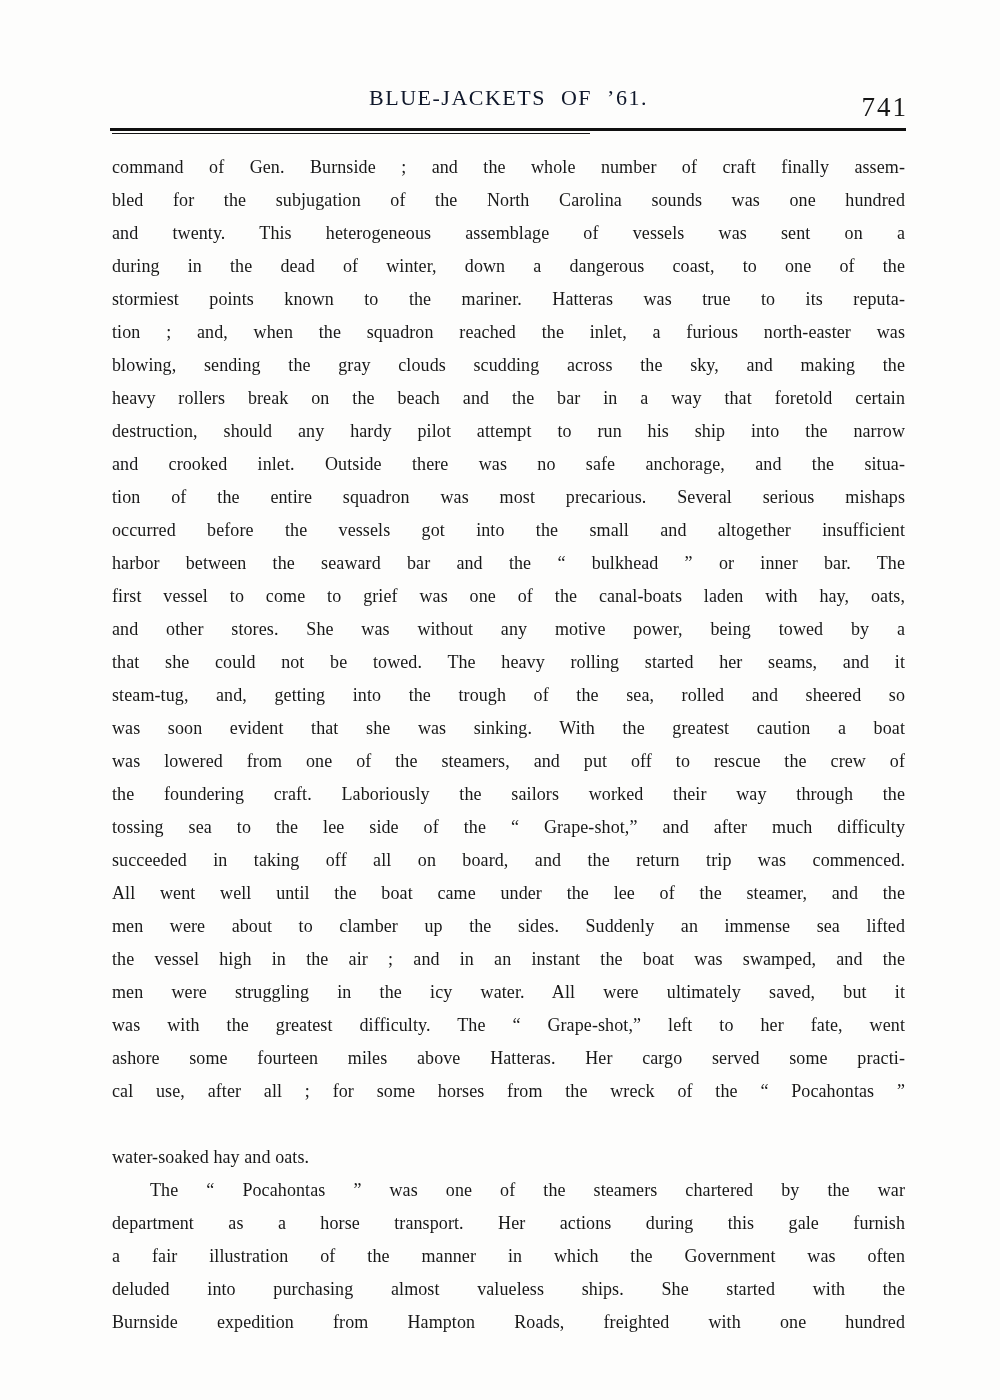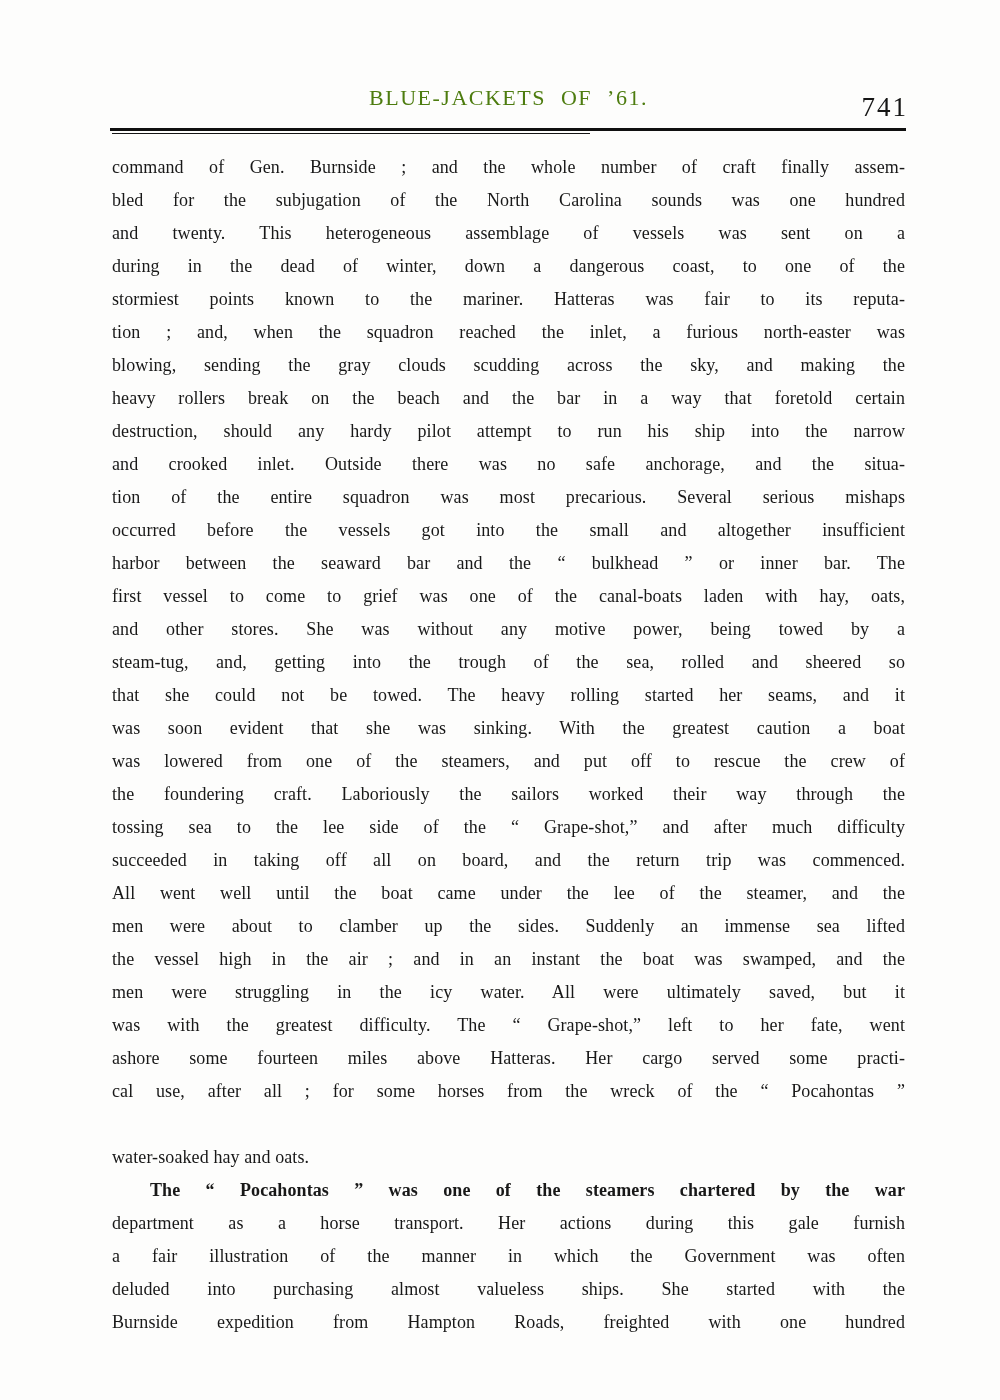--- a/index.html
+++ b/index.html
@@ -22,21 +22,21 @@
   }
   .running-head {
     position: absolute;
     top: 85px;
     left: 112px;
     width: 793px;
     text-align: center;
     font-size: 22px;
     letter-spacing: 1.5px;
     word-spacing: 8px;
-    color: #4d7c0f;
+    color: #0f172a;
     white-space: nowrap;
   }
   .page-number {
     position: absolute;
     top: 92px;
     right: 92px;
     font-size: 27px;
     letter-spacing: 2px;
     color: #151515;
     text-align: center;
@@ -78,21 +78,20 @@
     text-align-last: justify;
     white-space: normal;
     letter-spacing: 0.1px;
   }
   .line.para-end {
     text-align-last: left;
     margin-top: 33px;
   }
   .line.para-indent {
     text-indent: 38px;
-    font-weight: bold;
   }
 </style>
 </head>
 <body>
 
 <div class="page">
 
   <div class="running-head">BLUE-JACKETS OF ’61.</div>
 
   <div class="page-number">741</div>
@@ -101,33 +100,33 @@
     <div class="rl-top"></div>
     <div class="rl-bot"></div>
   </div>
 
   <div class="body-text">
 
   <div class="line">command of Gen. Burnside ; and the whole number of craft finally assem-</div>
       <div class="line">bled for the subjugation of the North Carolina sounds was one hundred</div>
       <div class="line">and twenty.  This heterogeneous assemblage of vessels was sent on a</div>
       <div class="line">during in the dead of winter, down a dangerous coast, to one of the</div>
-      <div class="line">stormiest points known to the mariner.  Hatteras was fair to its reputa-</div>
+      <div class="line">stormiest points known to the mariner.  Hatteras was true to its reputa-</div>
       <div class="line">tion ; and, when the squadron reached the inlet, a furious north-easter was</div>
       <div class="line">blowing, sending the gray clouds scudding across the sky, and making the</div>
       <div class="line">heavy rollers break on the beach and the bar in a way that foretold certain</div>
       <div class="line">destruction, should any hardy pilot attempt to run his ship into the narrow</div>
       <div class="line">and crooked inlet.  Outside there was no safe anchorage, and the situa-</div>
       <div class="line">tion of the entire squadron was most precarious.  Several serious mishaps</div>
       <div class="line">occurred before the vessels got into the small and altogether insufficient</div>
       <div class="line">harbor between the seaward bar and the “ bulkhead ” or inner bar.  The</div>
       <div class="line">first vessel to come to grief was one of the canal-boats laden with hay, oats,</div>
       <div class="line">and other stores.  She was without any motive power, being towed by a</div>
+      <div class="line">that she could not be towed.  The heavy rolling started her seams, and it</div>
       <div class="line">steam-tug, and, getting into the trough of the sea, rolled and sheered so</div>
-      <div class="line">that she could not be towed.  The heavy rolling started her seams, and it</div>
       <div class="line">was soon evident that she was sinking.  With the greatest caution a boat</div>
       <div class="line">was lowered from one of the steamers, and put off to rescue the crew of</div>
       <div class="line">the foundering craft.  Laboriously the sailors worked their way through the</div>
       <div class="line">tossing sea to the lee side of the “ Grape-shot,” and after much difficulty</div>
       <div class="line">succeeded in taking off all on board, and the return trip was commenced.</div>
       <div class="line">All went well until the boat came under the lee of the steamer, and the</div>
       <div class="line">men were about to clamber up the sides.  Suddenly an immense sea lifted</div>
       <div class="line">the vessel high in the air ; and in an instant the boat was swamped, and the</div>
       <div class="line">men were struggling in the icy water.  All were ultimately saved, but it</div>
       <div class="line">was with the greatest difficulty.  The “ Grape-shot,” left to her fate, went</div>

